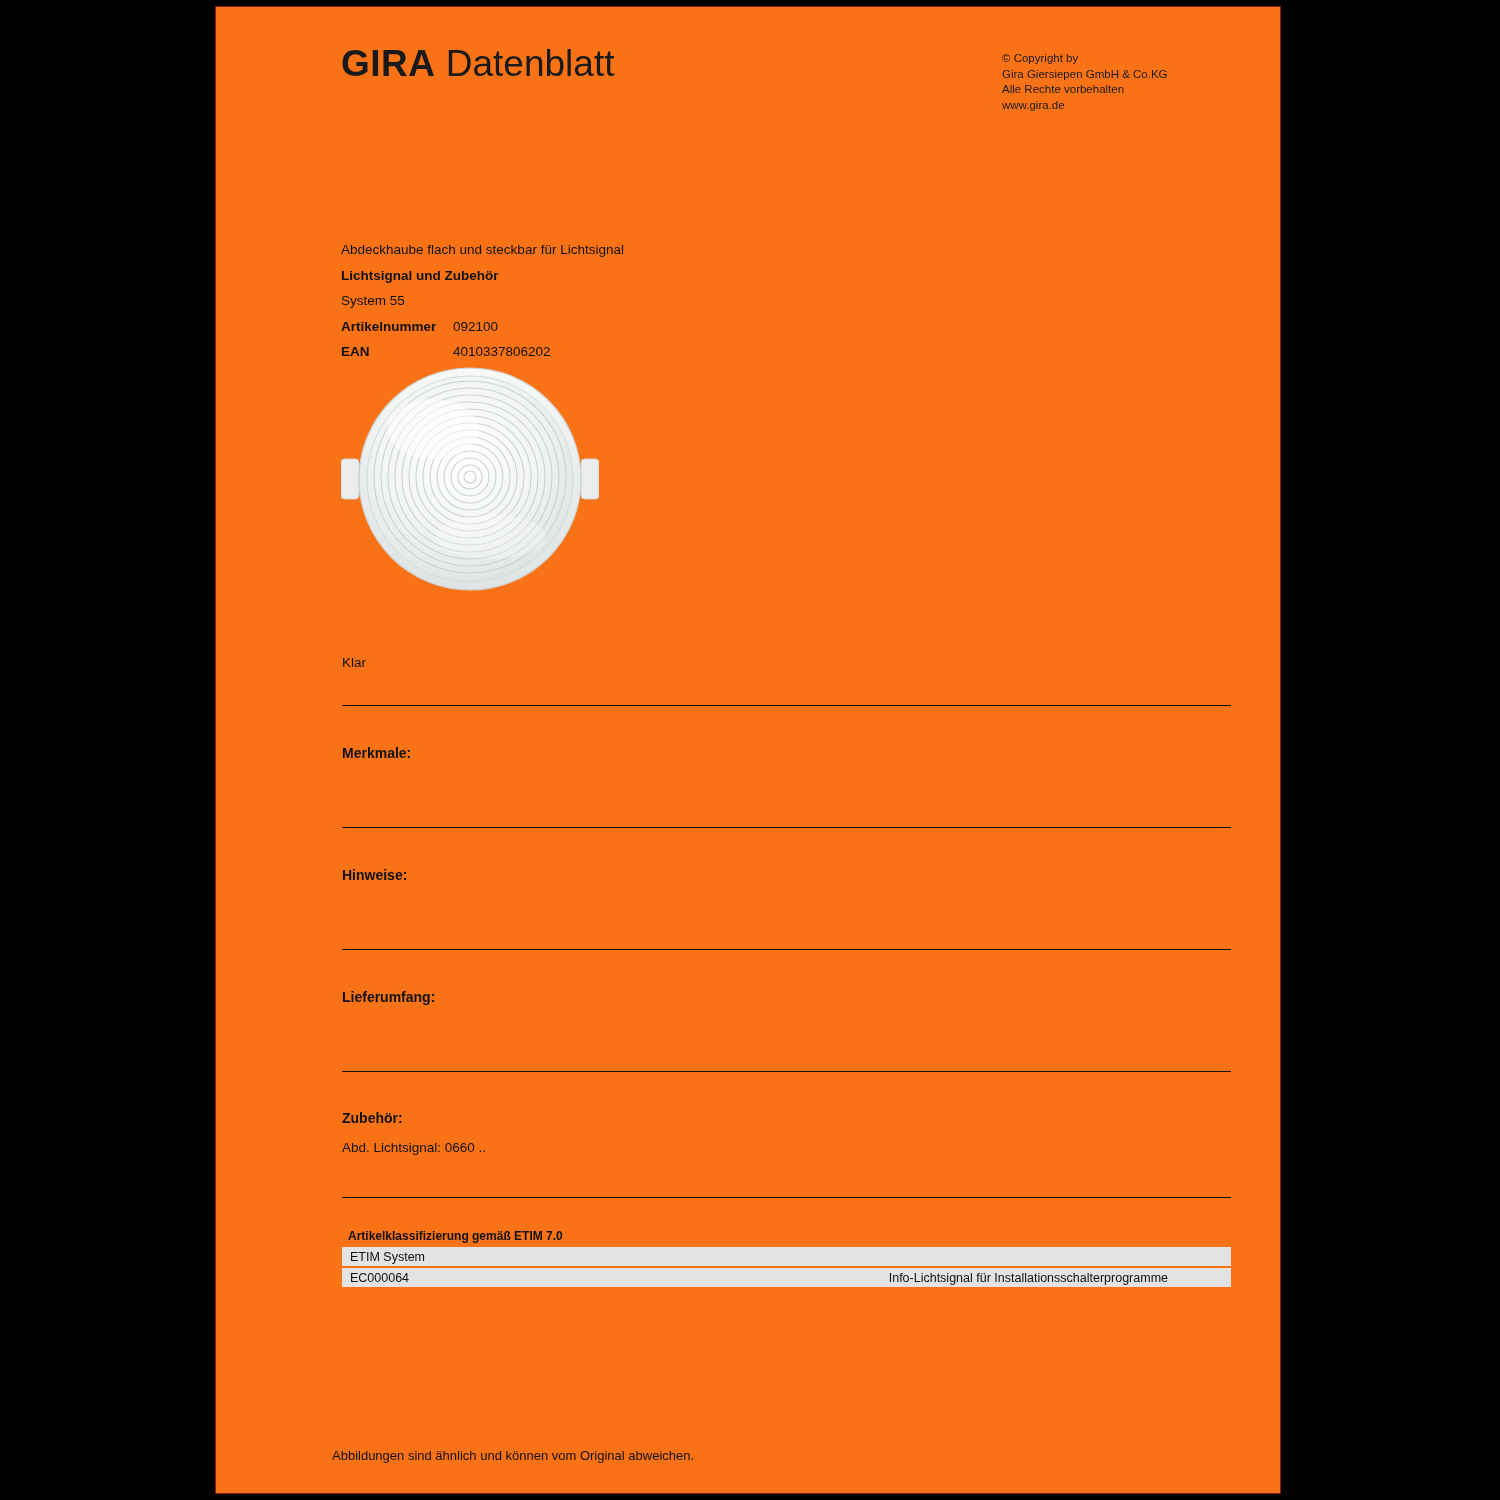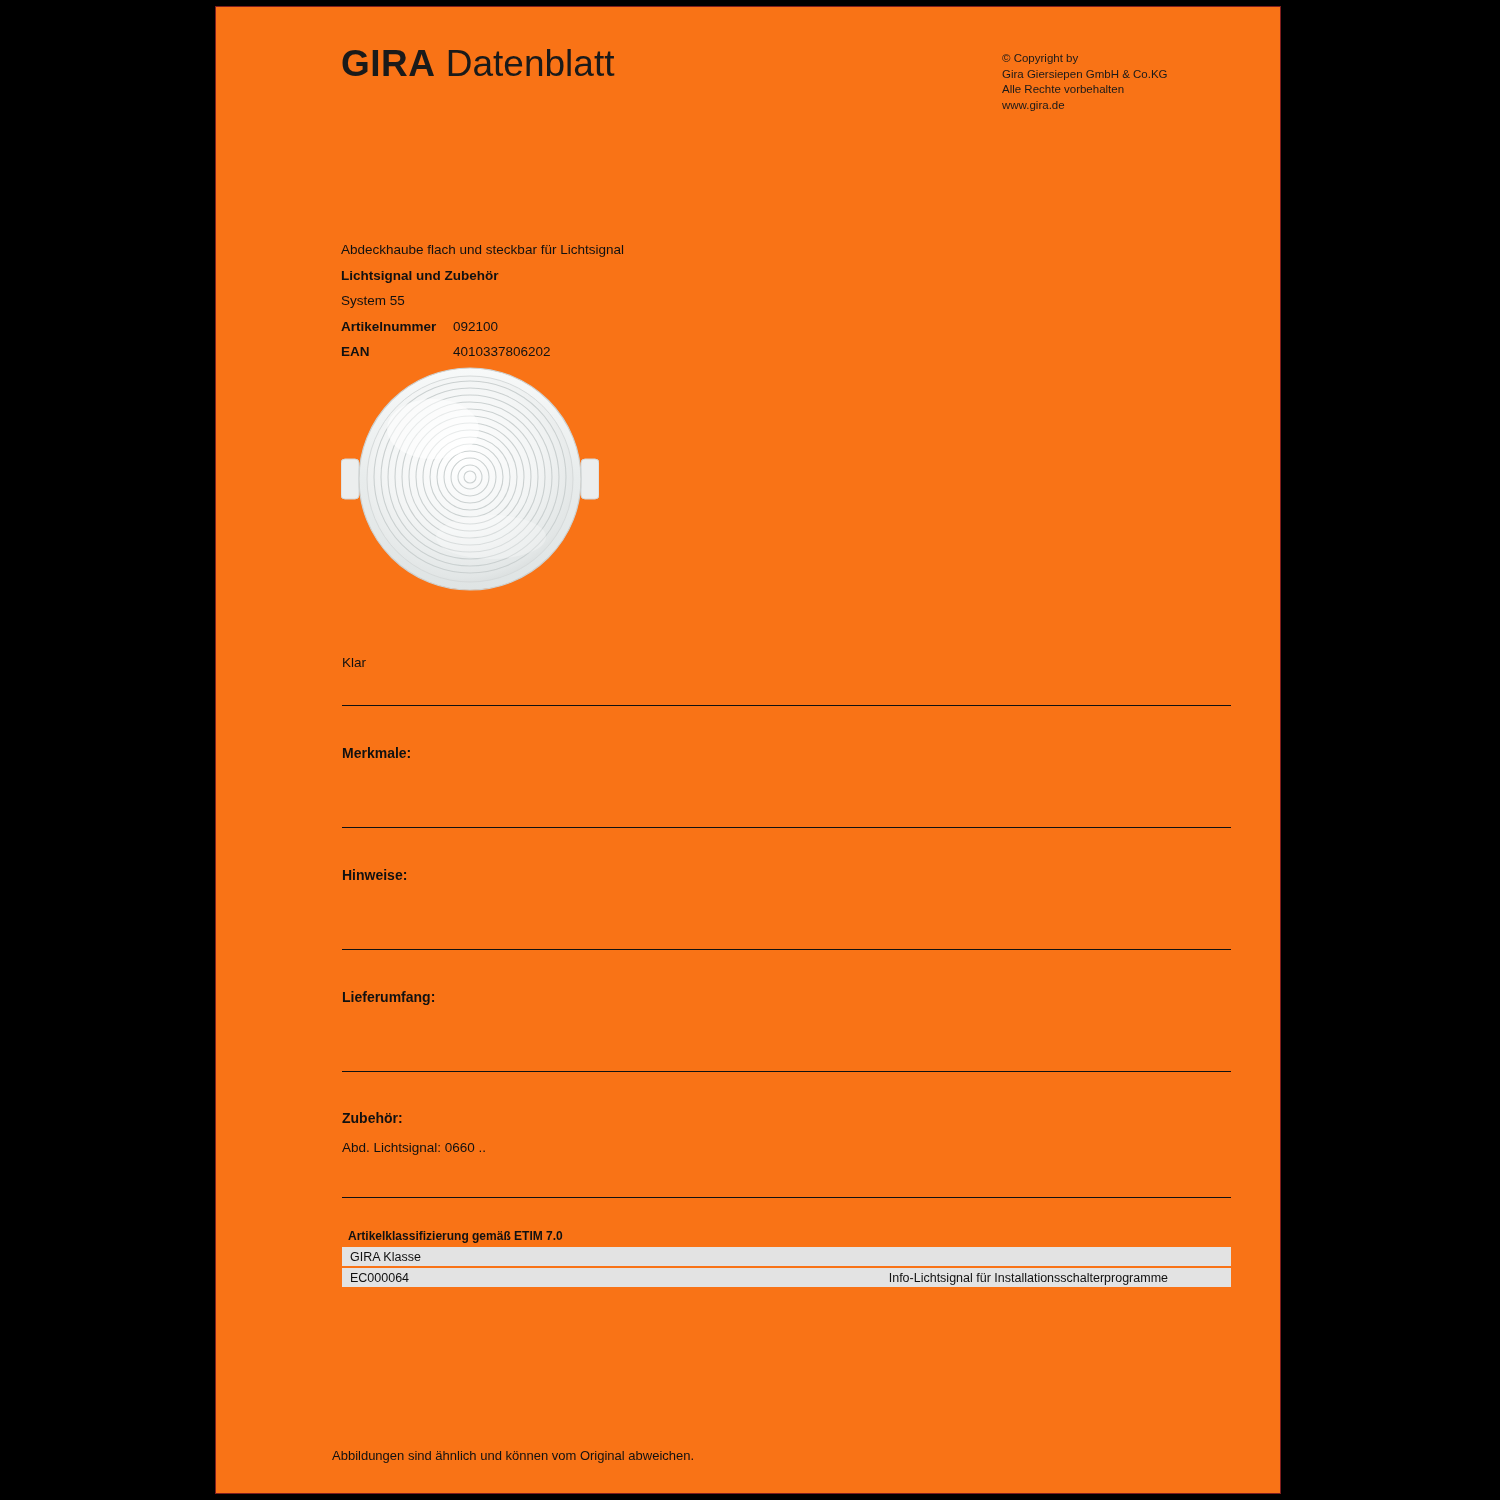--- a/index.html
+++ b/index.html
@@ -263,21 +263,21 @@
 
     <div class="rule" style="top:1064px;"></div>
     <div class="sec-label" style="top:1103px;">Zubehör:</div>
     <div class="sec-text" style="top:1133px;">Abd. Lichtsignal: 0660 ..</div>
 
     <div class="rule" style="top:1190px;"></div>
 
     <div class="etim-title">Artikelklassifizierung gemäß ETIM 7.0</div>
     <div class="etim-table">
       <div class="etim-row">
-        <span>GIRA Klasse</span>
+        <span>ETIM System</span>
         <span class="cell-right"></span>
       </div>
       <div class="etim-row">
         <span>EC000064</span>
         <span class="cell-right">Info-Lichtsignal für Installationsschalterprogramme</span>
       </div>
     </div>
 
     <div class="footer-note">Abbildungen sind ähnlich und können vom Original abweichen.</div>
 

